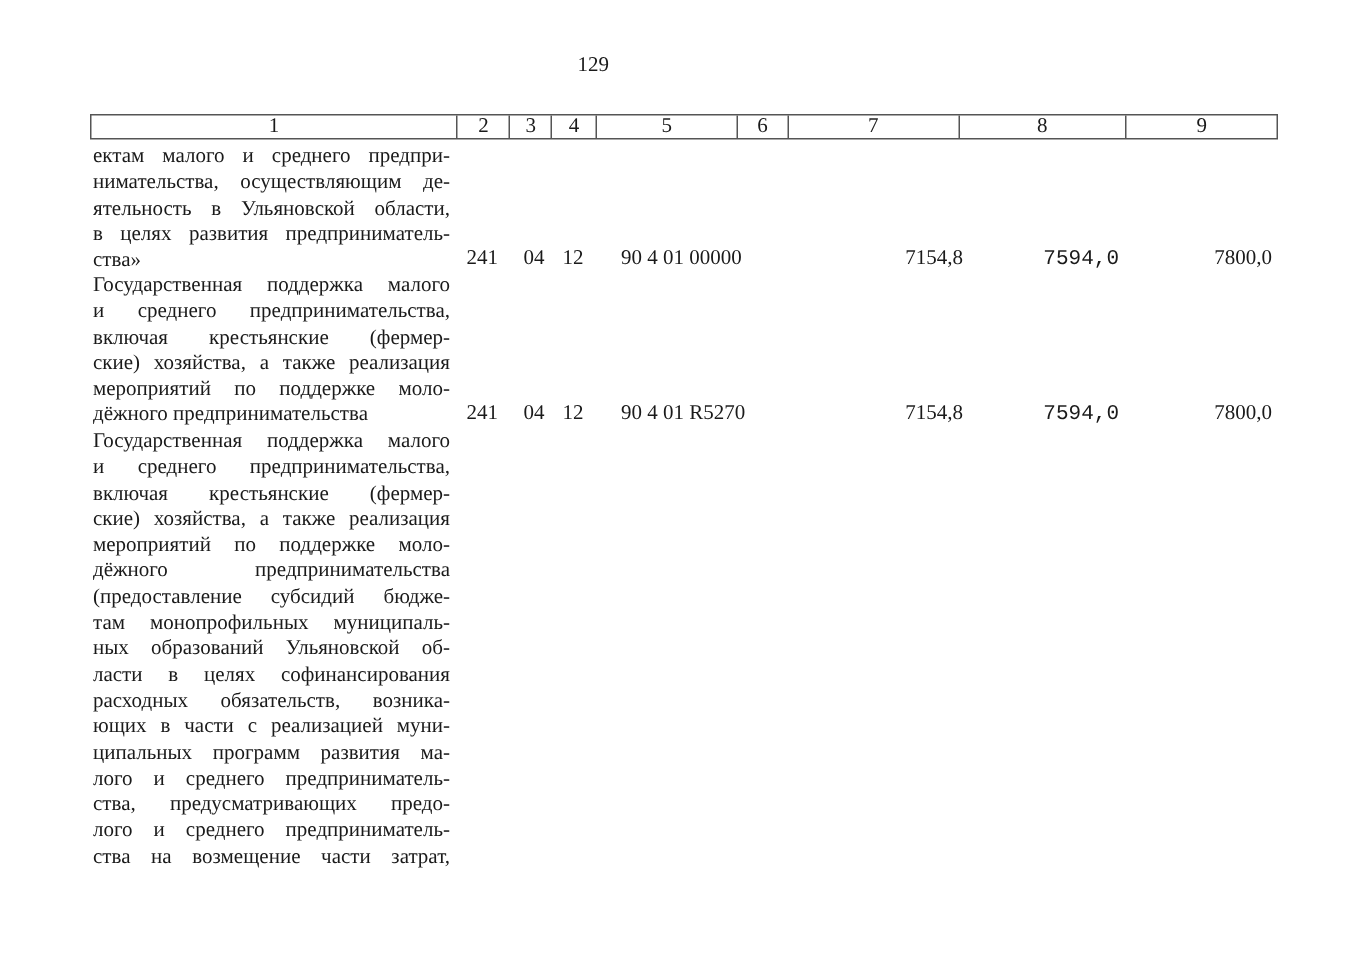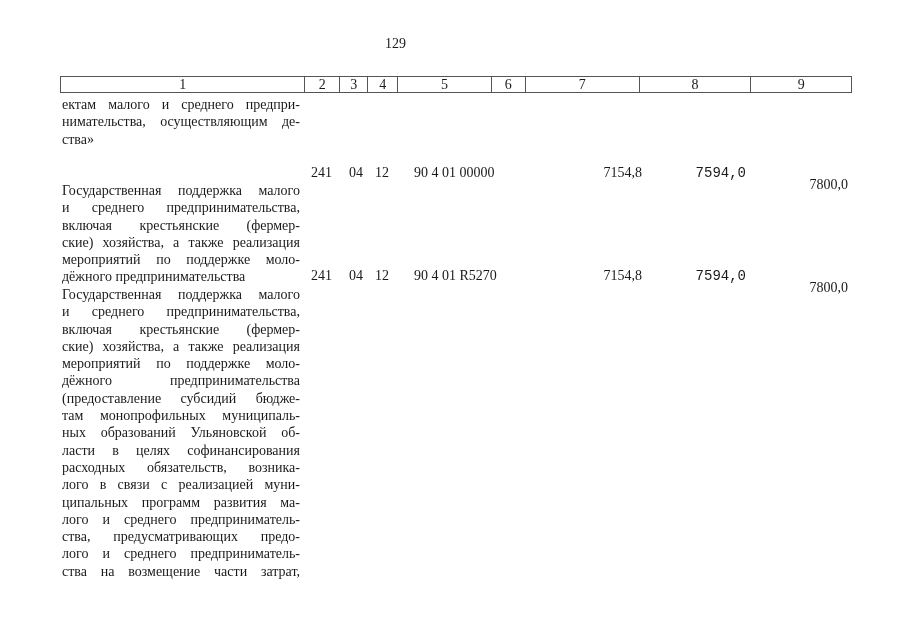--- a/index.html
+++ b/index.html
@@ -12,21 +12,21 @@
   .hdr div:last-child { border-right: none; }
   .c1 { width: 245px; } .c2 { width: 35px; } .c3 { width: 28px; } .c4 { width: 30px; }
   .c5 { width: 94px; } .c6 { width: 34px; } .c7 { width: 114px; } .c8 { width: 112px; } .c9 { width: 100px; }
   .desc { position: absolute; left: 62px; width: 238px; font-size: 14px; line-height: 17.3px;
           text-align: justify; }
   .desc span { display: block; text-align: justify; text-align-last: justify; white-space: nowrap; }
   .desc span.last { text-align-last: left; }
   .row { position: absolute; left: 305px; width: 547px; height: 18px; font-size: 14px; }
   .row div { position: absolute; top: 0; }
   .r-a { left: 6px; } .r-b { left: 44px; } .r-c { left: 70px; } .r-d { left: 109px; }
-  .r-e { right: 210px; } .r-f { right: 106px; font-family: Liberation Mono, monospace; } .r-g { right: 4px; margin-top: 12px; }
+  .r-e { right: 210px; } .r-f { right: 106px; font-family: Liberation Mono, monospace; } .r-g { right: 4px; }
 </style>
 </head>
 <body>
 
 <div class="page-number">129</div>
 
 <div class="hdr">
   <div class="c1">1</div>
   <div class="c2">2</div>
   <div class="c3">3</div>
@@ -34,20 +34,22 @@
   <div class="c5">5</div>
   <div class="c6">6</div>
   <div class="c7">7</div>
   <div class="c8">8</div>
   <div class="c9">9</div>
 </div>
 
 <div class="desc" style="top:96px;">
   <span>ектам малого и среднего предпри-</span>
   <span>нимательства, осуществляющим де-</span>
+  <span>ятельность в Ульяновской области,</span>
+  <span>в целях развития предприниматель-</span>
   <span class="last">ства»</span>
 </div>
 <div class="row" style="top:165px;">
   <div class="r-a">241</div>
   <div class="r-b">04</div>
   <div class="r-c">12</div>
   <div class="r-d">90 4 01 00000</div>
   <div class="r-e">7154,8</div>
   <div class="r-f">7594,0</div>
   <div class="r-g">7800,0</div>
@@ -76,19 +78,19 @@
   <span>и среднего предпринимательства,</span>
   <span>включая крестьянские (фермер-</span>
   <span>ские) хозяйства, а также реализация</span>
   <span>мероприятий по поддержке моло-</span>
   <span>дёжного предпринимательства</span>
   <span>(предоставление субсидий бюдже-</span>
   <span>там монопрофильных муниципаль-</span>
   <span>ных образований Ульяновской об-</span>
   <span>ласти в целях софинансирования</span>
   <span>расходных обязательств, возника-</span>
-  <span>лого в связи с реализацией муни-</span>
+  <span>ющих в части с реализацией муни-</span>
   <span>ципальных программ развития ма-</span>
   <span>лого и среднего предприниматель-</span>
   <span>ства, предусматривающих предо-</span>
   <span>лого и среднего предприниматель-</span>
   <span>ства на возмещение части затрат,</span>
 </div>
 
 </body></html>

